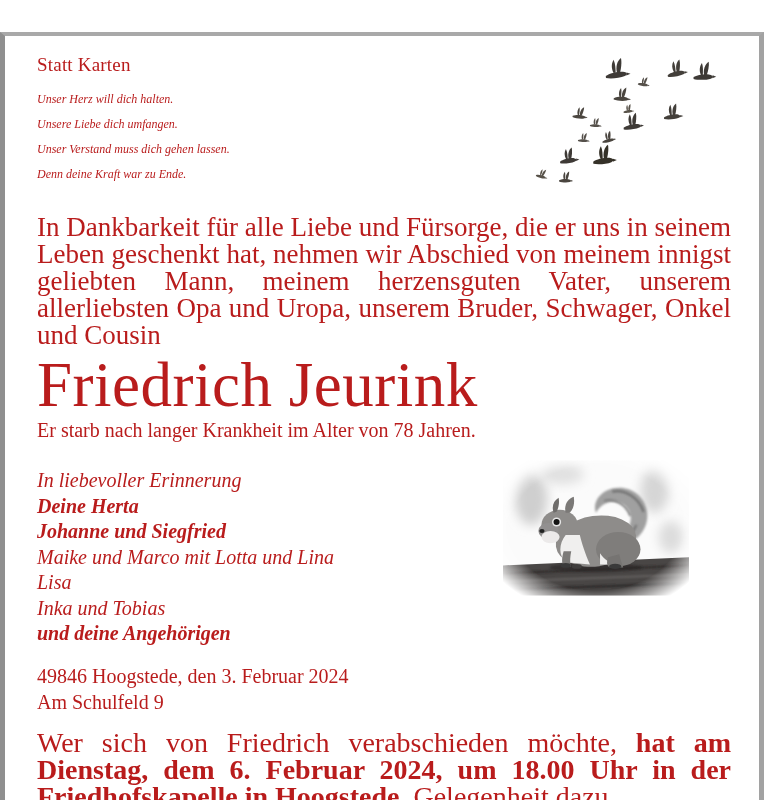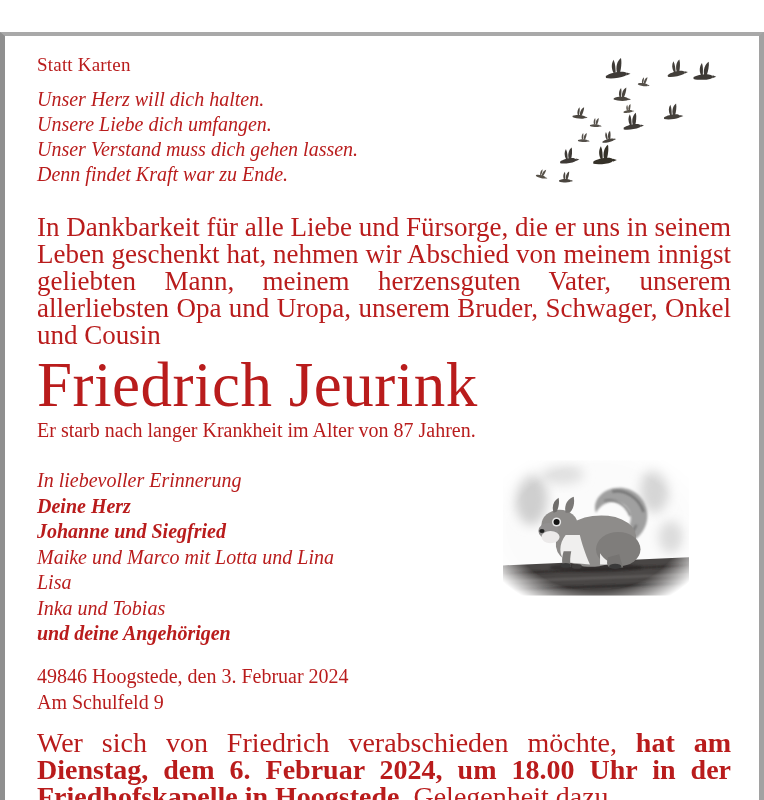--- a/index.html
+++ b/index.html
@@ -13,21 +13,21 @@
     border-left: 5px solid #8f8f8f;
     border-right: 5px solid #a2a2a2;
     border-bottom: 7px solid #8a8a8a;
     padding: 18px 36px 16px 32px;
     overflow: hidden;
     font-family: "Liberation Serif", "DejaVu Serif", serif;
     color: #b91c1c;
     margin-top: 32px;
   }
   .statt { font-size: 19px; letter-spacing: 0.2px; }
-  .poem { margin-top: 11px; font-style: italic; font-size: 20px; line-height: 25px; }
+  .poem { margin-top: 11px; font-style: italic; font-size: 12px; line-height: 25px; }
   .intro {
     margin-top: 27px; width: 694px;
     font-size: 27px; line-height: 27px;
     text-align: justify; text-justify: inter-word;
   }
   .name {
     margin: 10px 0 0 0; font-weight: normal;
     font-size: 63px; line-height: 53px; letter-spacing: 0.5px;
   }
   .death-line { margin-top: 7px; font-size: 20px; }
@@ -75,32 +75,32 @@
     <use href="#bird" transform="translate(10,120) scale(0.55) rotate(18)" fill="#585249"></use>
     <use href="#bird" transform="translate(34,124) scale(0.65) rotate(4)" fill="#4a453f"></use>
   </svg>
 
   <div class="statt">Statt Karten</div>
 
   <div class="poem">
     <div>Unser Herz will dich halten.</div>
     <div>Unsere Liebe dich umfangen.</div>
     <div>Unser Verstand muss dich gehen lassen.</div>
-    <div>Denn findet Kraft war zu Ende.</div>
+    <div>Denn deine Kraft war zu Ende.</div>
   </div>
 
   <div class="intro">In Dankbarkeit für alle Liebe und Fürsorge, die er uns in seinem Leben geschenkt hat, nehmen wir Abschied von meinem innigst geliebten Mann, meinem herzensguten Vater, unserem allerliebsten Opa und Uropa, unserem Bruder, Schwager, Onkel und Cousin</div>
 
   <h1 class="name">Friedrich Jeurink</h1>
 
-  <div class="death-line">Er starb nach langer Krankheit im Alter von 87 Jahren.</div>
+  <div class="death-line">Er starb nach langer Krankheit im Alter von 78 Jahren.</div>
 
   <div class="memorial">
     <div>In liebevoller Erinnerung</div>
-    <div class="bold">Deine Herz</div>
+    <div class="bold">Deine Herta</div>
     <div class="bold">Johanne und Siegfried</div>
     <div>Maike und Marco mit Lotta und Lina</div>
     <div>Lisa</div>
     <div>Inka und Tobias</div>
     <div class="bold">und deine Angehörigen</div>
   </div>
 
   <svg class="squirrel-art" viewBox="0 0 184 134" aria-hidden="true">
     <defs>
       <radialGradient id="fadeG" cx="50%" cy="50%" r="64%">

